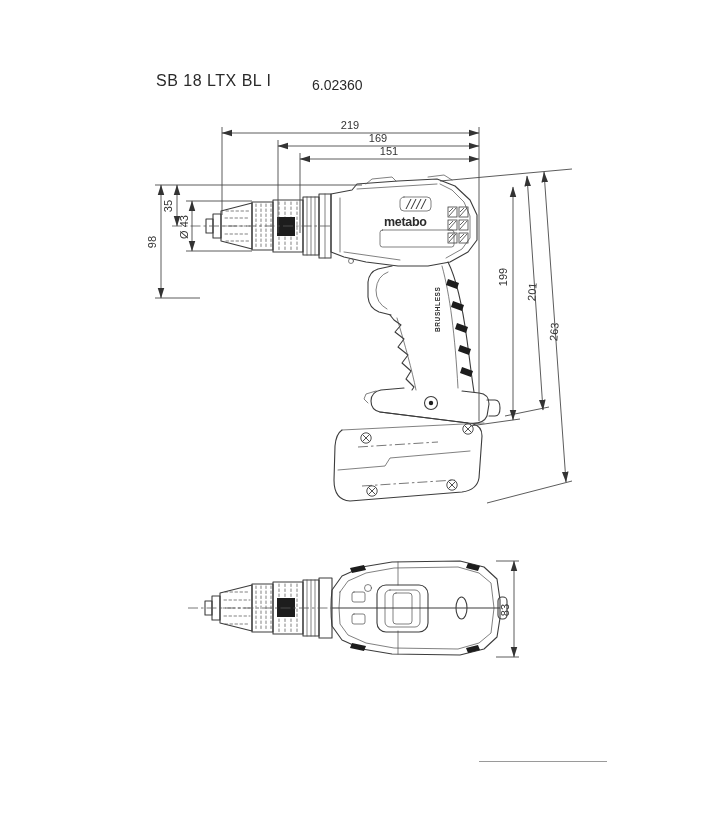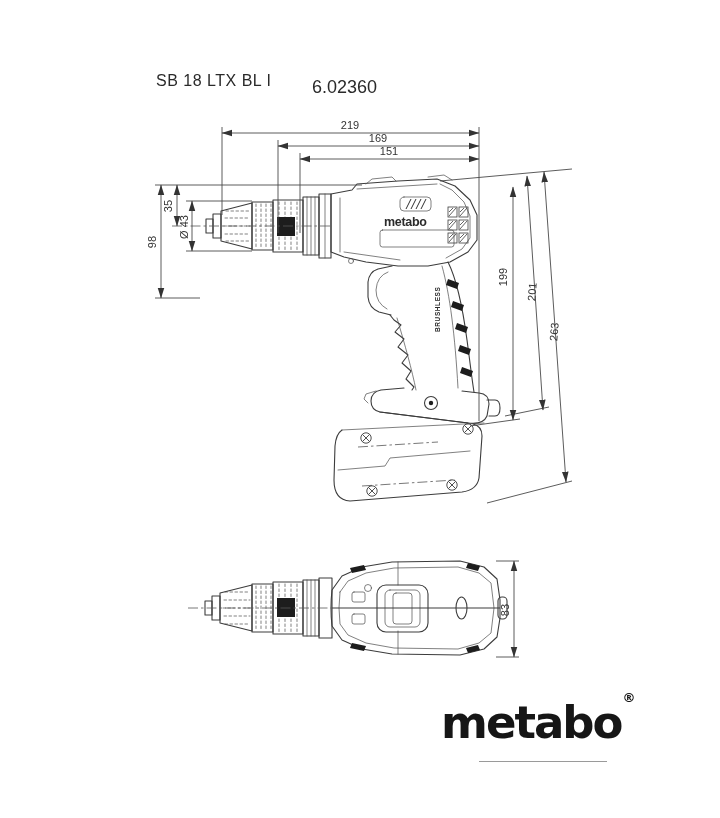--- a/index.html
+++ b/index.html
@@ -1,19 +1,19 @@
 <!DOCTYPE html>
 <html><head>
 <meta charset="utf-8">
 <style>
   html,body{margin:0;padding:0;background:#fff;}
   .page{position:relative;width:720px;height:818px;background:#ffffff;
         font-family:"Liberation Sans",sans-serif;overflow:hidden;}
   .hdr-model{position:absolute;left:156px;top:72px;font-size:16px;color:#2a2a2a;letter-spacing:.5px;}
-  .hdr-order{position:absolute;left:312px;top:77px;font-size:18px;color:#2a2a2a;}
+  .hdr-order{position:absolute;left:312px;top:77px;font-size:14px;color:#2a2a2a;}
   .drawing{position:absolute;left:0;top:0;}
   .brand{position:absolute;left:441px;top:696px;font-family:"DejaVu Sans",sans-serif;
          font-weight:bold;font-size:45px;letter-spacing:-2px;color:#161616;}
   .brand sup{font-size:13px;letter-spacing:0;position:relative;top:-20px;left:1px;}
   .brand-rule{position:absolute;left:479px;top:761px;width:128px;height:1px;background:#9a9a9a;}
   
   .ln{stroke:#3c3c3c;fill:none;stroke-width:1.1;stroke-linejoin:round;stroke-linecap:round;}
   .ln2{stroke:#4a4a4a;fill:none;stroke-width:.7;stroke-linejoin:round;stroke-linecap:round;}
   .dash{stroke-dasharray:2.5 2.5;}
   .cline{stroke:#555;fill:none;stroke-width:.8;stroke-dasharray:10 3 2.5 3;}
@@ -236,16 +236,15 @@
         <text class="dimtxt" text-anchor="middle" transform="rotate(-86 558 332)" x="558" y="332">263</text>
       </g>
 
       <g>
         <line class="dim" x1="514" y1="561" x2="514" y2="657" marker-start="url(#arr)" marker-end="url(#arr)"></line>
         <text class="dimtxt" text-anchor="middle" transform="rotate(-90 509 610)" x="509" y="610">83</text>
       </g>
     </g>
   </svg>
 
-  <div class="brand"><span>metabo</span><sup>®</sup></div>
   <div class="brand-rule"></div>
 
 </div>
 
 </body></html>

